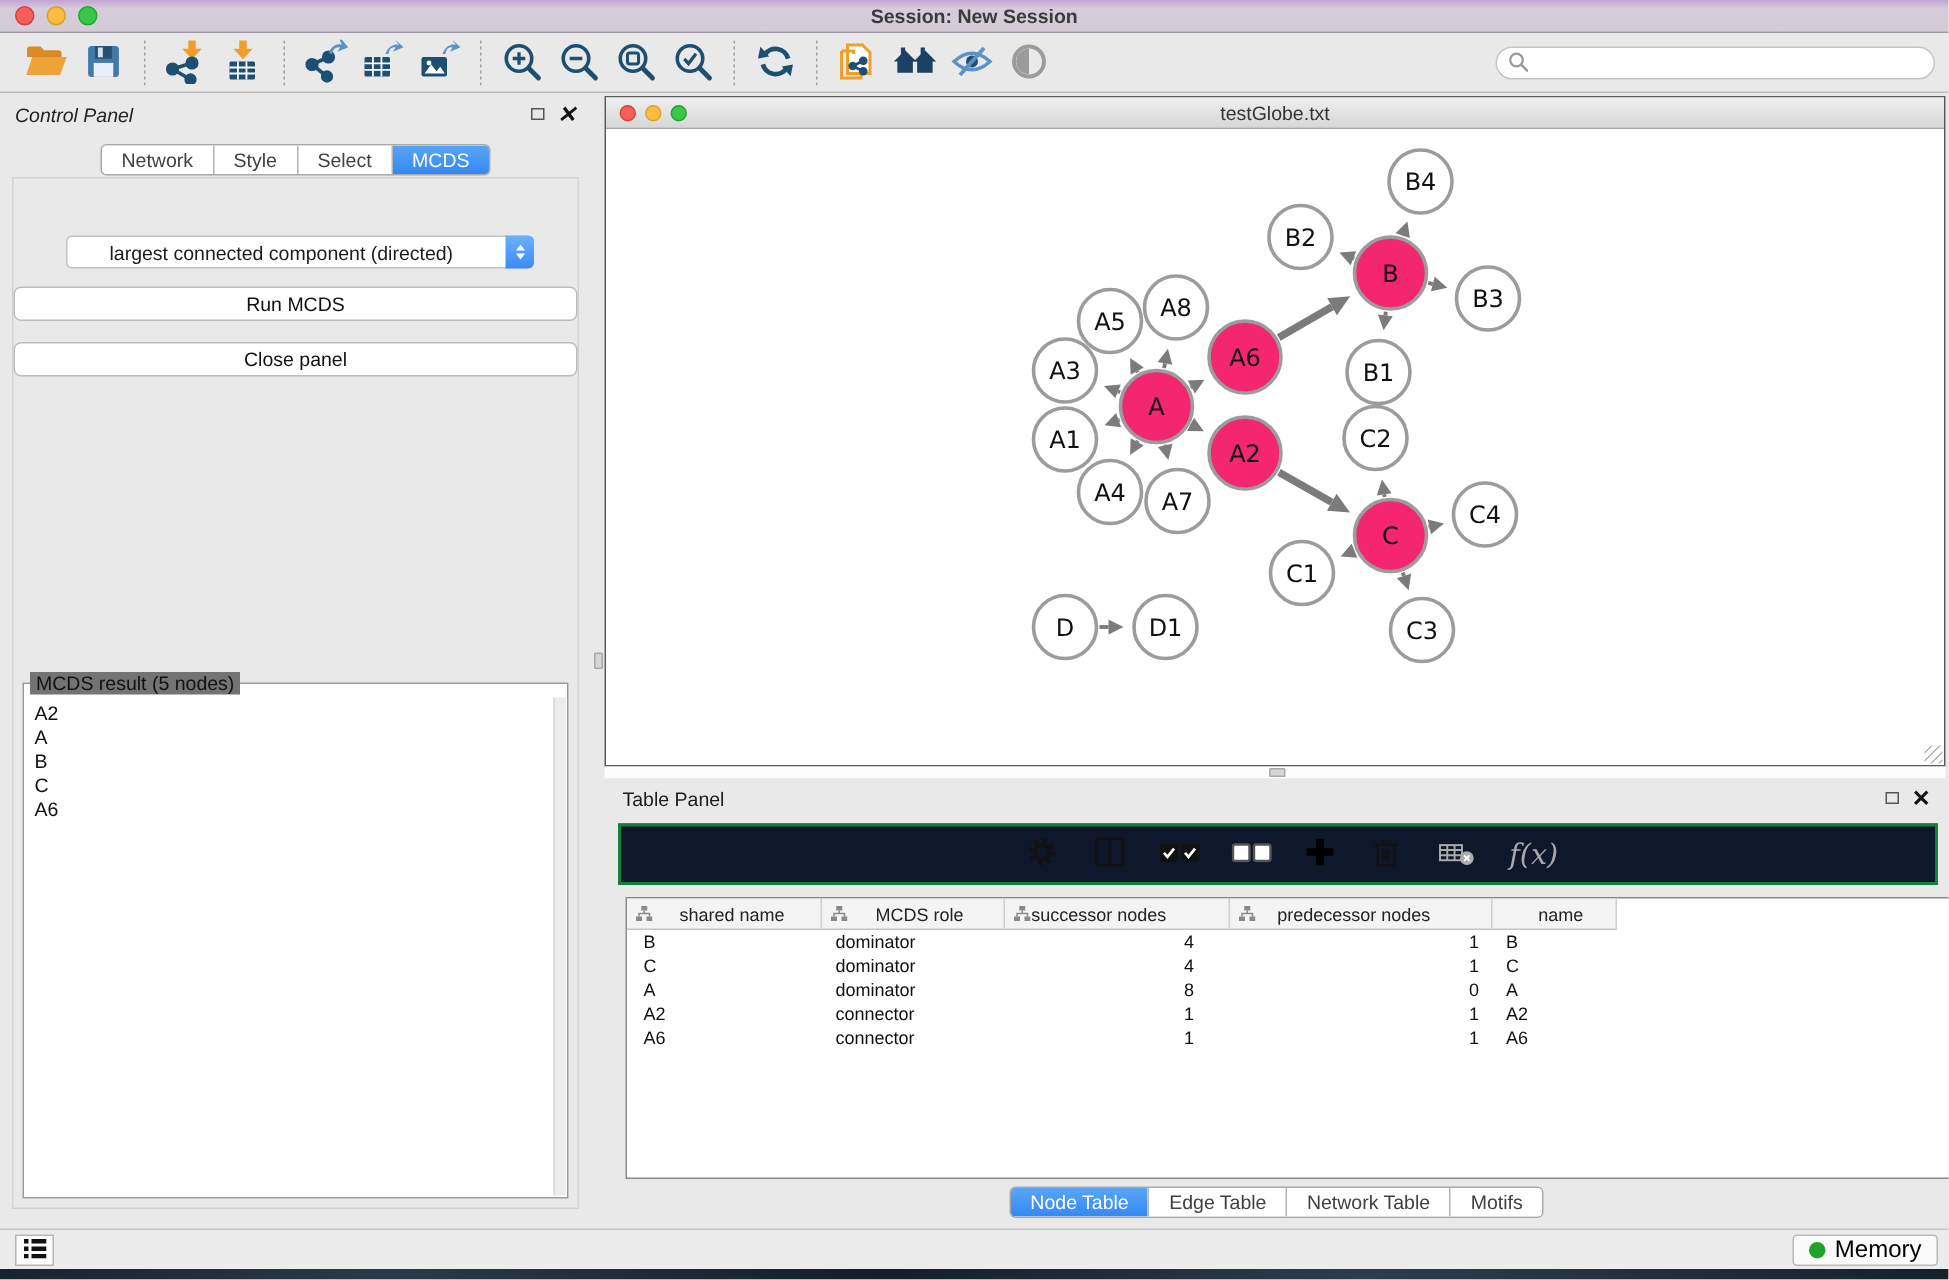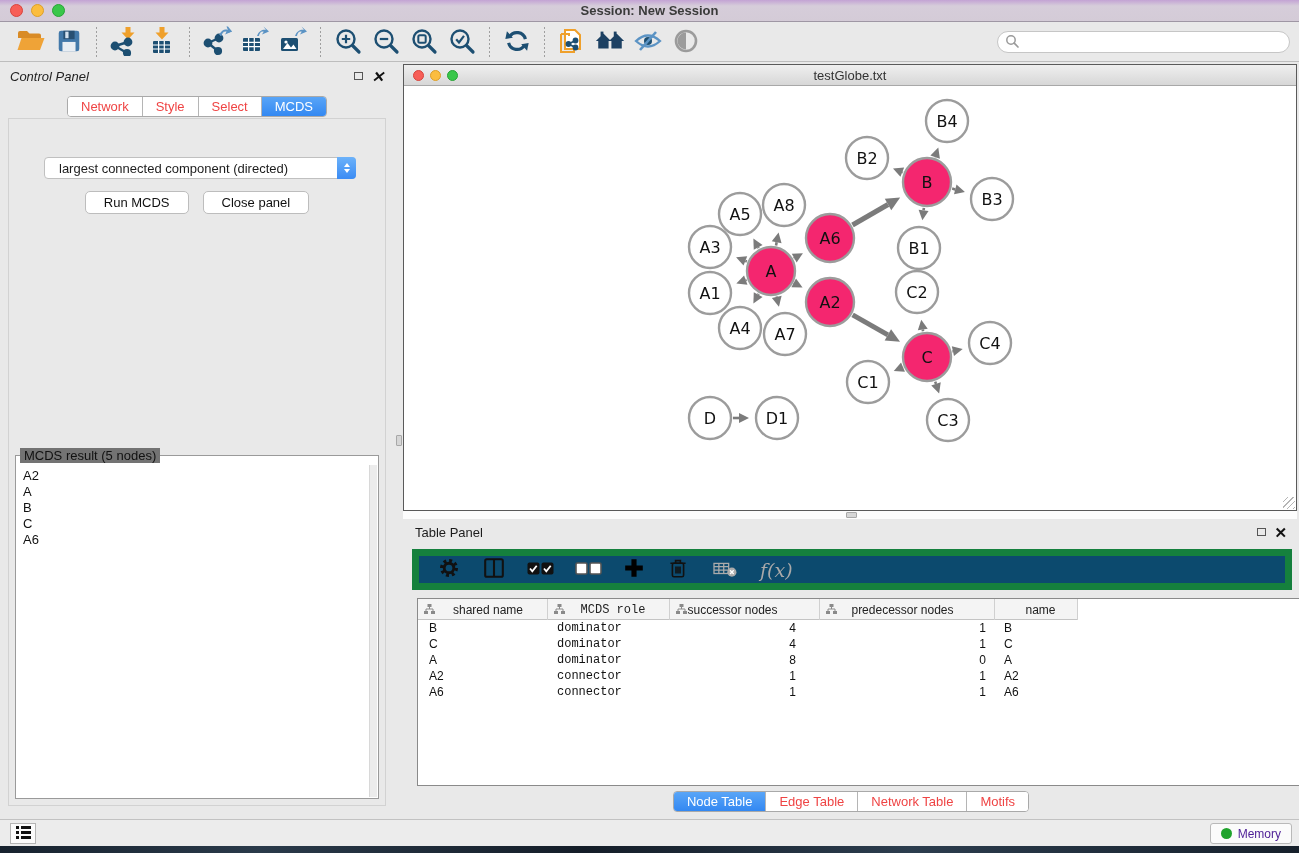--- a/index.html
+++ b/index.html
@@ -29,35 +29,35 @@
   
   .control-panel { position:absolute; left:0; top:62px; width:394px; height:756px; background:#e9e9e9; }
   .panel-header { height:28px; display:flex; align-items:center; padding:0 10px;font-style:italic; }
   .panel-header .ph-title { font-size:13px; color:#222; }
   .ph-icons { margin-left:auto; display:flex; align-items:center; gap:8px; }
   .float-ico { width:9px; height:8px; border:1.6px solid #555; display:inline-block; }
   .close-ico { font-size:15px; font-weight:bold; color:#111; line-height:9px; }
 
   .seg-tabs { position:absolute; left:50%; transform:translateX(-50%); display:flex; border:1px solid #a9a9a9;
     border-radius:4px; overflow:hidden; background:#fff; height:21px; }
-  .seg-tab { padding:0 13px; font-size:13px; line-height:19px; color:#ef4444; border-left:1px solid #b5b5b5; background:#fff; cursor:default; }
+  .seg-tab { padding:0 13px; font-size:13px; line-height:19px; color:#404040; border-left:1px solid #b5b5b5; background:#fff; cursor:default; }
   .seg-tab:first-child { border-left:none; }
   .seg-tab.selected { background:linear-gradient(180deg,#59a5f7,#3388f2); color:#fff; }
   .cp-tabs { top:34px; }
 
   .cp-content { position:absolute; left:8px; top:56px; width:378px; height:688px; border:1px solid #d2d2d2; background:#e9e9e9; }
   .opt-label { position:absolute; top:16px; width:100%; text-align:center; font-size:13px; color:#111; }
   .dropdown { position:absolute; left:35px; top:38px; width:312px; height:22px; background:#fff; border:1px solid #c0c0c0;
     border-radius:4px; display:flex; align-items:center; }
-  .dropdown .dd-text { flex:1; padding-left:14px; font-size:13px; white-space:nowrap; overflow:hidden; }
+  .dropdown .dd-text { flex:1; padding-left:28px; font-size:13px; white-space:nowrap; overflow:hidden; }
   .dd-stepper { width:19px; height:22px; margin:-1px -1px -1px 0; border-radius:0 4px 4px 0;
     background:linear-gradient(180deg,#6cb2fa,#3a8bf4); display:flex; flex-direction:column; align-items:center; justify-content:center; gap:2px; }
   .tri-up { width:0; height:0; border-left:3.5px solid transparent; border-right:3.5px solid transparent; border-bottom:4.5px solid #fff; }
   .tri-down { width:0; height:0; border-left:3.5px solid transparent; border-right:3.5px solid transparent; border-top:4.5px solid #fff; }
-  .btn-row { position:absolute; top:72px; width:100%; display:flex; justify-content:center; gap:14px; }
+  .btn-row { position:absolute; top:72px; width:100%; display:flex; justify-content:center; gap:14px;flex-direction:column; }
   .push-btn { background:#fff; border:1px solid #bdbdbd; border-radius:5px; height:23px; padding:0 18px;
     font-size:13px; color:#111; line-height:21px; }
 
   .mcds-group { position:absolute; left:6px; top:336px; width:364px; height:344px; border:1px solid #9a9a9a; background:#fff; }
   .mcds-legend { position:absolute; left:4px; top:-8px; background:#737373; padding:0 4px; font-size:13px; color:#111; }
   .mcds-list { position:absolute; left:1px; top:9px; right:9px; bottom:1px; background:#fff; overflow:hidden; padding:3px 0 0 6px; }
   .mcds-item { font-size:13px; line-height:16px; color:#111; }
   .mcds-scroll { position:absolute; top:9px; right:1px; bottom:1px; width:8px; background:#ececec; border-left:1px solid #d8d8d8; }
 
   .vsplit-handle { position:absolute; left:396px; top:435px; width:6px; height:11px; background:#d6d6d6; border:1px solid #a8a8a8; border-radius:1px; }
@@ -71,42 +71,42 @@
   .net-titlebar .nt-title { font-size:13px; color:#333; }
   .mini-lights { position:absolute; left:9px; top:5px; display:flex; gap:6px; }
   .mini-light { width:11px; height:11px; border-radius:50%; }
   .net-canvas { position:absolute; left:0; top:22px; width:892px; height:423px; background:#fff; overflow:hidden; }
   .resize-grip { position:absolute; right:1px; bottom:1px; width:12px; height:12px;
     background:repeating-linear-gradient(135deg, transparent 0 3px, #b5b5b5 3px 4px); }
 
   
   .table-panel { position:absolute; left:403px; top:519px; width:896px; height:299px; background:#e9e9e9; }
   .tp-header { height:26px; display:flex; align-items:center; padding:0 12px; }
-  .tp-toolbar { position:absolute; left:9px; top:30px; width:880px; height:41px; background:#0c4a6e; border:7px solid #15803d;
-    display:flex; align-items:center; padding-left:18px; gap:21px; }
+  .tp-toolbar { position:absolute; left:9px; top:30px; width:880px; height:41px; background:#0f172a; border:2px solid #15803d;
+    display:flex; align-items:center; padding-left:18px; gap:21px;justify-content:center; }
   .fx-label { font-family:"DejaVu Serif", serif; font-style:italic; font-size:19px; color:#a9a9a9; }
   .data-table { position:absolute; left:14px; top:79px; width:1278px; height:188px; background:#fff; border:1px solid #8a8a8a; overflow:hidden; }
   .tbl-headrow { display:flex; height:21px; background:#f4f4f4; border-bottom:1px solid #c4c4c4; width:660px; }
   .th-cell { position:relative; display:flex; align-items:center; justify-content:center; font-size:12px; color:#222;
     border-right:1px solid #d0d0d0; height:21px; }
   .th-cell .attr-ico { position:absolute; left:6px; top:5px; }
   .tbl-row { display:flex; height:16px; align-items:center; }
   .td-cell { font-size:12px; color:#111; white-space:nowrap; overflow:hidden; }
-  .c0 { width:130px; padding-left:11px; } .c1 { width:122px; padding-left:9px;font-family:Liberation Mono, monospace; }
+  .c0 { width:130px; padding-left:11px; } .c1 { width:122px; padding-left:9px; }
   .c2 { width:150px; text-align:right; padding-right:24px; } .c3 { width:175px; text-align:right; padding-right:9px; }
   .c4 { width:83px; padding-left:9px; }
   .tp-tabwrap { position:absolute; left:0; right:0; bottom:6px; display:flex; justify-content:center; }
   .tp-tabwrap .seg-tabs { position:static; transform:none; }
 
   
   .statusbar { position:absolute; left:0; top:819px; width:1299px; height:27px; background:#ececec; border-top:1px solid #c2c2c2; }
   .list-btn { position:absolute; left:10px; top:3px; width:26px; height:21px; background:#fbfbfb; border:1px solid #b5b5b5;
     display:flex; align-items:center; justify-content:center; }
   .memory-btn { position:absolute; right:7px; top:3px; height:21px; background:#fbfbfb; border:1px solid #b9b9b9; border-radius:3px;
-    display:flex; align-items:center; gap:6px; padding:0 10px; font-size:12px; color:#4c1d95; }
+    display:flex; align-items:center; gap:6px; padding:0 10px; font-size:16px; color:#000000; }
   .mem-dot { width:11px; height:11px; border-radius:50%; background:#1fa32c; }
   .desktop-strip { position:absolute; left:0; top:846px; width:1299px; height:7px;
     background:linear-gradient(90deg,#17222e,#2a3a4a 20%,#141d28 45%,#2c3d4e 70%,#16202b); }
 </style>
 </head>
 <body>
 
 <div class="titlebar">
   <div class="lights">
     <span class="light red"></span>

